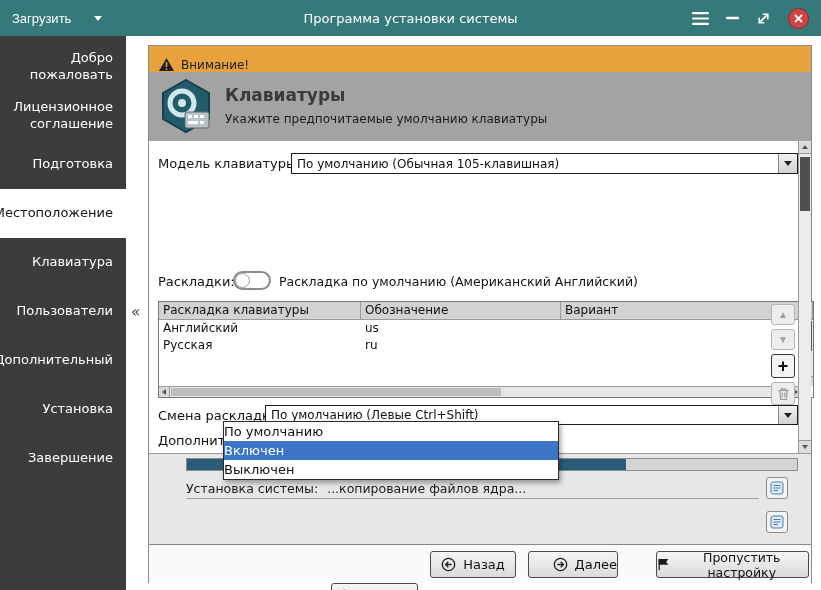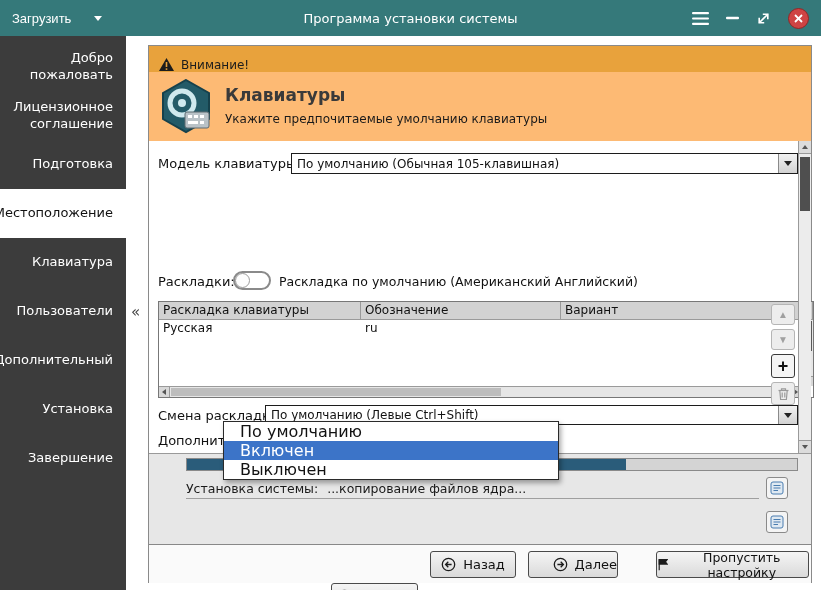--- a/index.html
+++ b/index.html
@@ -33,21 +33,21 @@
   
   .main { position:absolute; left:148px; top:45px; width:664px; height:538px;
     border:1px solid #8a8a8a; background:#fff; }
 
   .warnbar { position:absolute; left:0; top:0; width:662px; height:38px;
     background:#e8a23c; border-bottom:1px solid #b8802a;
     display:flex; align-items:center; gap:7px; padding-left:10px; cursor:pointer; }
   .warnbar span { font-size:12px; color:#1c1c1c; }
 
   .header { position:absolute; left:0; top:26px; width:662px; height:79px;
-    border-bottom:1px solid #8a8a8a; background:#fdba74; }
+    border-bottom:1px solid #8a8a8a; background:#a3a3a3; }
   .logo { position:absolute; left:10px; top:7px; }
   .h-title { position:absolute; left:76px; top:13px; font-size:17px; font-weight:bold; color:#3a3a3a; }
   .h-sub { position:absolute; left:76px; top:40px; font-size:12px; color:#1a1a1a; }
 
   
   .form { position:absolute; left:0; top:95px; width:662px; height:312px; background:#fff; }
   .flabel { position:absolute; font-size:13px; color:#111; white-space:nowrap; }
 
   .combo { position:absolute; height:21px; border:1px solid #1c1c1c; background:#fff;
     display:flex; align-items:center; cursor:pointer; }
@@ -94,21 +94,21 @@
   .tool-btn.add { border:1px solid #3a3a3a; color:#111; font-size:18px; font-weight:bold;
     height:24px; background:#f4f4f4; }
 
   .check { position:absolute; left:9px; width:14px; height:14px; background:#2a2a2a;
     border:1px solid #111; cursor:pointer; }
   .check::after { content:"✓"; position:absolute; left:1.5px; top:-1px; color:#fff; font-size:11px; }
   .chk-label { position:absolute; left:30px; font-size:12.5px; white-space:nowrap; }
 
   .popup { position:absolute; left:74px; top:375px; width:336px; background:#fff;
     border:1px solid #2a2a2a; z-index:60; box-shadow:2px 3px 5px rgba(0,0,0,.35); }
-  .popup-item { height:19px; line-height:19px; padding-left:16px; font-size:16px;
+  .popup-item { height:19px; line-height:19px; padding-left:0; font-size:13px;
     background:#fff; color:#111; cursor:pointer; }
   .popup-item.selected { background:#3c74c8; color:#fff; }
 
   .vscroll { position:absolute; right:0; top:95px; width:13px; height:312px;
     background:#ececec; border-left:1px solid #9a9a9a; cursor:pointer; }
   .vs-arrow { position:absolute; left:0; right:0; height:13px; background:#dcdcdc;
     display:flex; align-items:center; justify-content:center; }
   .vs-arrow.top { top:0; border-bottom:1px solid #9a9a9a; }
   .vs-arrow.bottom { bottom:0; border-top:1px solid #9a9a9a; }
   .vs-thumb { position:absolute; left:1px; right:1px; top:16px; height:54px; background:#4f4f4f; }
@@ -232,20 +232,25 @@
     <div class="toggle"></div>
     <div class="toggle-text">Раскладка по умолчанию (Американский Английский)</div>
 
     <div class="kbd-table">
       <div class="t-head">
         <div class="t-hcell cw1">Раскладка клавиатуры</div>
         <div class="t-hcell cw2">Обозначение</div>
         <div class="t-hcell cw3">Вариант</div>
       </div>
       <div class="t-row">
+        <div class="t-cell cw1">Английский</div>
+        <div class="t-cell cw2">us</div>
+        <div class="t-cell cw3"></div>
+      </div>
+      <div class="t-row">
         <div class="t-cell cw1">Русская</div>
         <div class="t-cell cw2">ru</div>
         <div class="t-cell cw3"></div>
       </div>
       <div class="t-vscroll">
         <div class="t-vthumb"></div>
         <div class="t-varrow">
             <span class="car down-s"></span>
           </div>
       </div>

